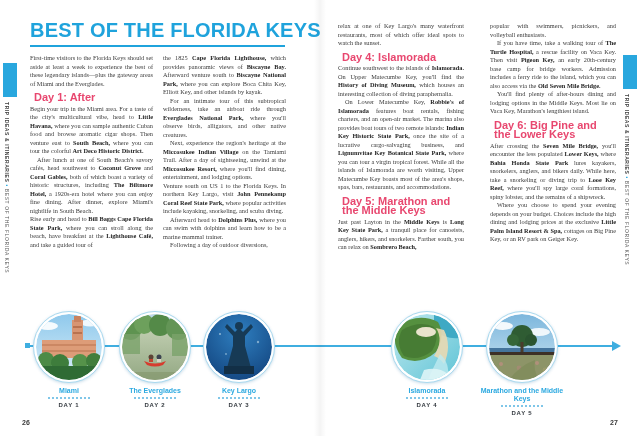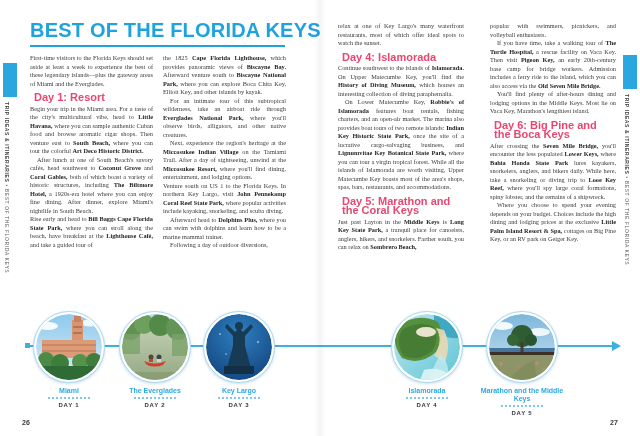--- a/index.html
+++ b/index.html
@@ -114,51 +114,51 @@
   <div class="tab tab-left"></div>
   <div class="tab tab-right"></div>
   <div class="spine spine-left"><b>TRIP IDEAS &amp; ITINERARIES</b>&nbsp;<span class="sep">•</span>&nbsp;<span>BEST OF THE FLORIDA KEYS</span></div>
   <div class="spine spine-right"><b>TRIP IDEAS &amp; ITINERARIES</b>&nbsp;<span class="sep">•</span>&nbsp;<span>BEST OF THE FLORIDA KEYS</span></div>
 
   <div class="title">BEST OF THE FLORIDA KEYS</div>
   <div class="title-rule"></div>
 
   <div class="col col-l1">
     <p class="intro">First-time visitors to the Florida Keys should set aside at least a week to experience the best of these legendary islands—plus the gateway areas of Miami and the Everglades.</p>
-    <h3 class="day-h">Day 1: Resort</h3>
+    <h3 class="day-h">Day 1: After</h3>
     <p>Begin your trip in the Miami area. For a taste of the city's multicultural vibe, head to <b>Little Havana,</b> where you can sample authentic Cuban food and browse aromatic cigar shops. Then venture east to <b>South Beach,</b> where you can tour the colorful <b>Art Deco Historic District.</b></p>
     <p class="ind">After lunch at one of South Beach's savory cafés, head southwest to <b>Coconut Grove</b> and <b>Coral Gables,</b> both of which boast a variety of historic structures, including <b>The Biltmore Hotel,</b> a 1920s-era hotel where you can enjoy fine dining. After dinner, explore Miami's nightlife in South Beach.</p>
     <p>Rise early and head to <b>Bill Baggs Cape Florida State Park,</b> where you can stroll along the beach, have breakfast at the <b>Lighthouse Café,</b> and take a guided tour of</p>
   </div>
 
   <div class="col col-l2">
     <p>the 1825 <b>Cape Florida Lighthouse,</b> which provides panoramic views of <b>Biscayne Bay.</b> Afterward venture south to <b>Biscayne National Park,</b> where you can explore Boca Chita Key, Elliott Key, and other islands by kayak.</p>
     <p class="ind">For an intimate tour of this subtropical wilderness, take an airboat ride through <b>Everglades National Park,</b> where you'll observe birds, alligators, and other native creatures.</p>
     <p class="ind">Next, experience the region's heritage at the <b>Miccosukee Indian Village</b> on the Tamiami Trail. After a day of sightseeing, unwind at the <b>Miccosukee Resort,</b> where you'll find dining, entertainment, and lodging options.</p>
     <p>Venture south on US 1 to the Florida Keys. In northern Key Largo, visit <b>John Pennekamp Coral Reef State Park,</b> where popular activities include kayaking, snorkeling, and scuba diving.</p>
     <p class="ind">Afterward head to <b>Dolphins Plus,</b> where you can swim with dolphins and learn how to be a marine mammal trainer.</p>
     <p class="ind">Following a day of outdoor diversions,</p>
   </div>
 
   <div class="col col-r1">
     <p>relax at one of Key Largo's many waterfront restaurants, most of which offer ideal spots to watch the sunset.</p>
     <h3 class="day-h">Day 4: Islamorada</h3>
     <p>Continue southwest to the islands of <b>Islamorada.</b> On Upper Matecumbe Key, you'll find the <b>History of Diving Museum,</b> which houses an interesting collection of diving paraphernalia.</p>
     <p class="ind">On Lower Matecumbe Key, <b>Robbie's of Islamorada</b> features boat rentals, fishing charters, and an open-air market. The marina also provides boat tours of two remote islands: <b>Indian Key Historic State Park,</b> once the site of a lucrative cargo-salvaging business, and <b>Lignumvitae Key Botanical State Park,</b> where you can tour a virgin tropical forest. While all the islands of Islamorada are worth visiting, Upper Matecumbe Key boasts most of the area's shops, spas, bars, restaurants, and accommodations.</p>
     <h3 class="day-h">Day 5: Marathon and
-the Coral Keys</h3>
+the Middle Keys</h3>
     <p>Just past Layton in the <b>Middle Keys</b> is <b>Long Key State Park,</b> a tranquil place for canoeists, anglers, hikers, and snorkelers. Farther south, you can relax on <b>Sombrero Beach,</b></p>
   </div>
 
   <div class="col col-r2">
     <p>popular with swimmers, picnickers, and volleyball enthusiasts.</p>
     <p class="ind">If you have time, take a walking tour of <b>The Turtle Hospital,</b> a rescue facility on Vaca Key. Then visit <b>Pigeon Key,</b> an early 20th-century base camp for bridge workers. Admission includes a ferry ride to the island, which you can also access via the <b>Old Seven Mile Bridge.</b></p>
     <p class="ind">You'll find plenty of after-hours dining and lodging options in the Middle Keys. Most lie on Vaca Key, Marathon's lengthiest island.</p>
     <h3 class="day-h">Day 6: Big Pine and
-the Boca Keys</h3>
+the Lower Keys</h3>
     <p>After crossing the <b>Seven Mile Bridge,</b> you'll encounter the less populated <b>Lower Keys,</b> where <b>Bahia Honda State Park</b> lures kayakers, snorkelers, anglers, and bikers daily. While here, take a snorkeling or diving trip to <b>Looe Key Reef,</b> where you'll spy large coral formations, spiny lobster, and the remains of a shipwreck.</p>
     <p class="ind">Where you choose to spend your evening depends on your budget. Choices include the high dining and lodging prices at the exclusive <b>Little Palm Island Resort &amp; Spa,</b> cottages on Big Pine Key, or an RV park on Geiger Key.</p>
   </div>
 
   <div class="timeline-line"></div>
   <div class="timeline-dot"></div>
   <div class="timeline-arrow"></div>
 
   <div class="stop stop-1">
     <div class="photo-ring">

